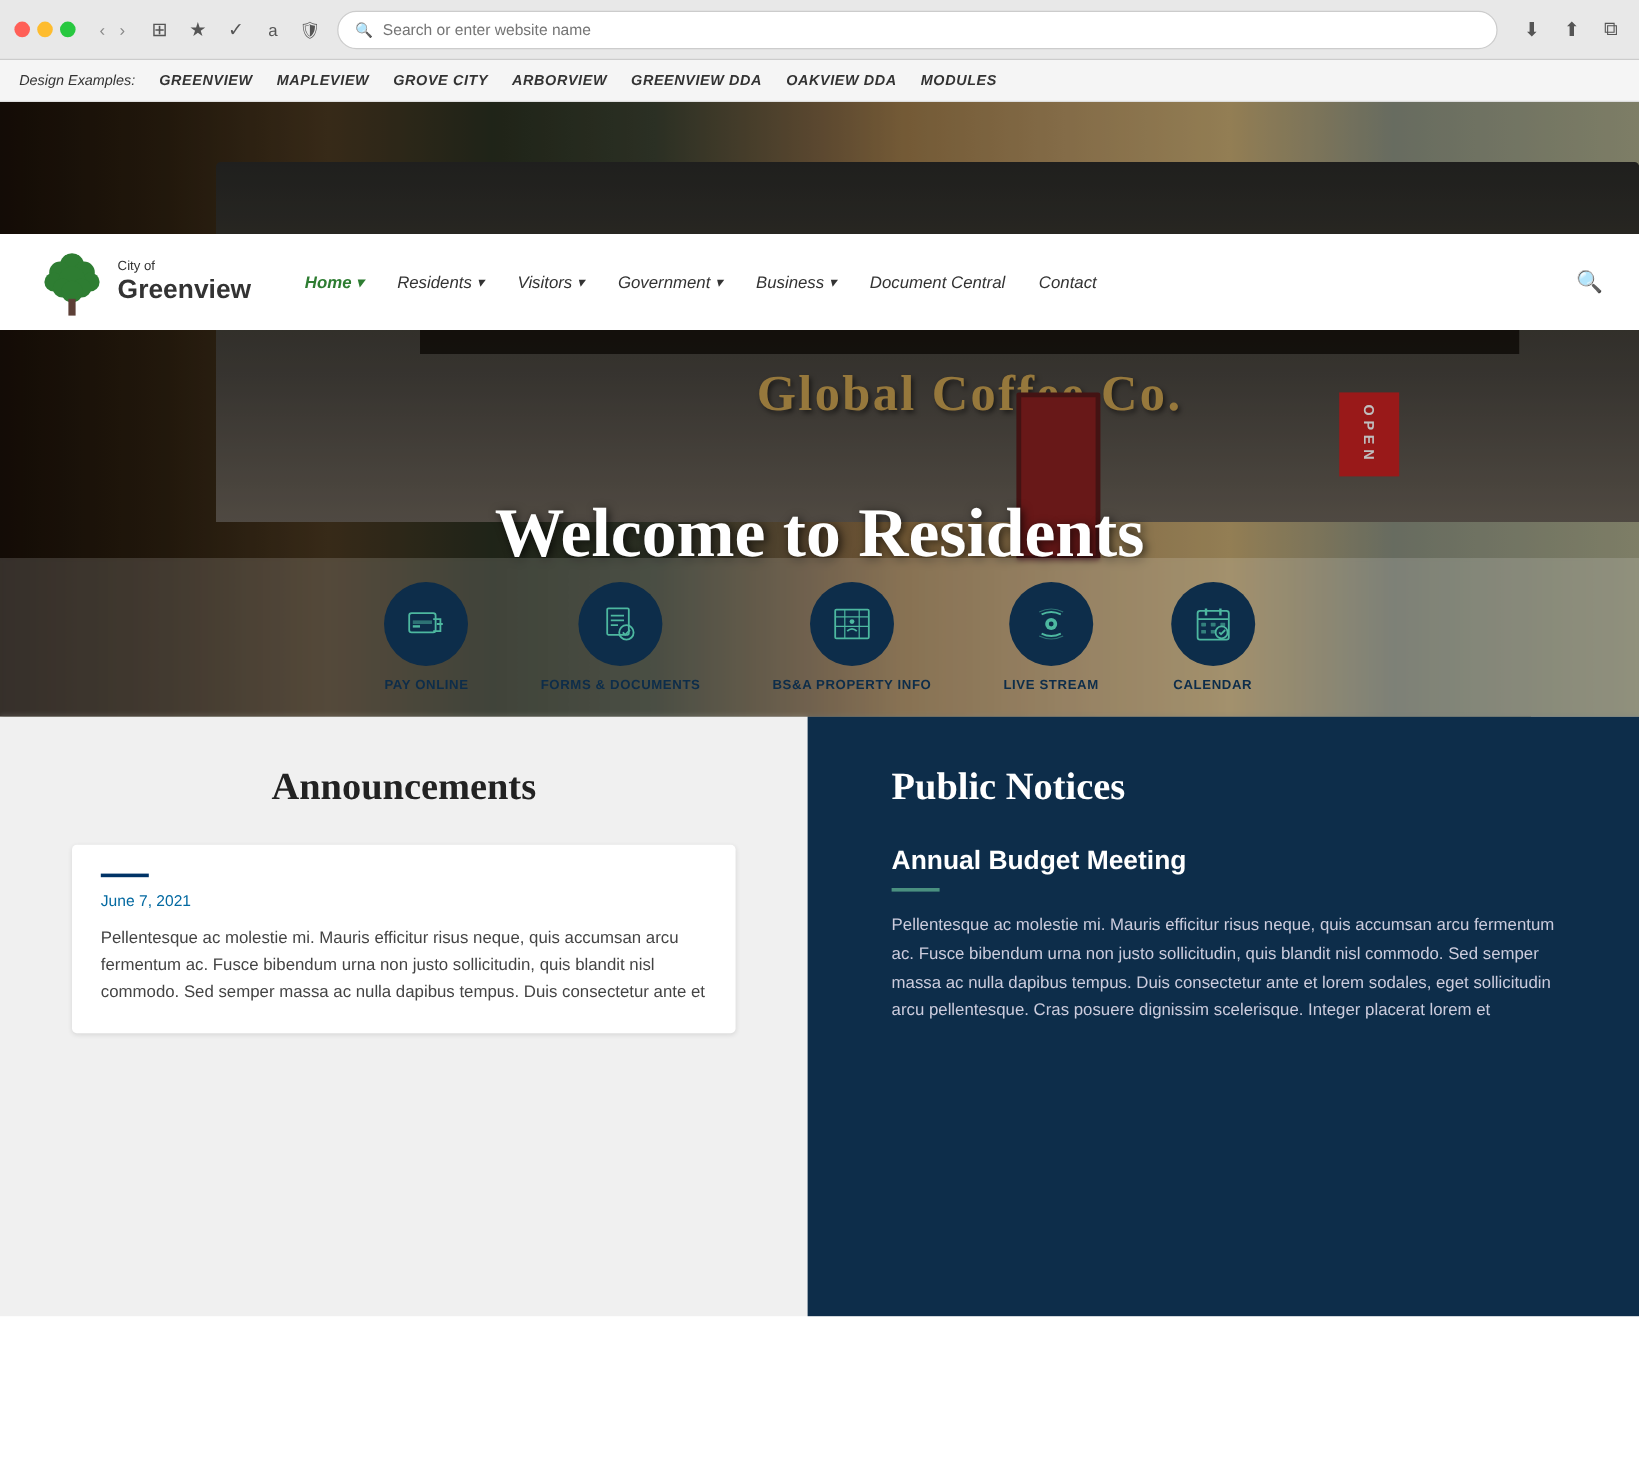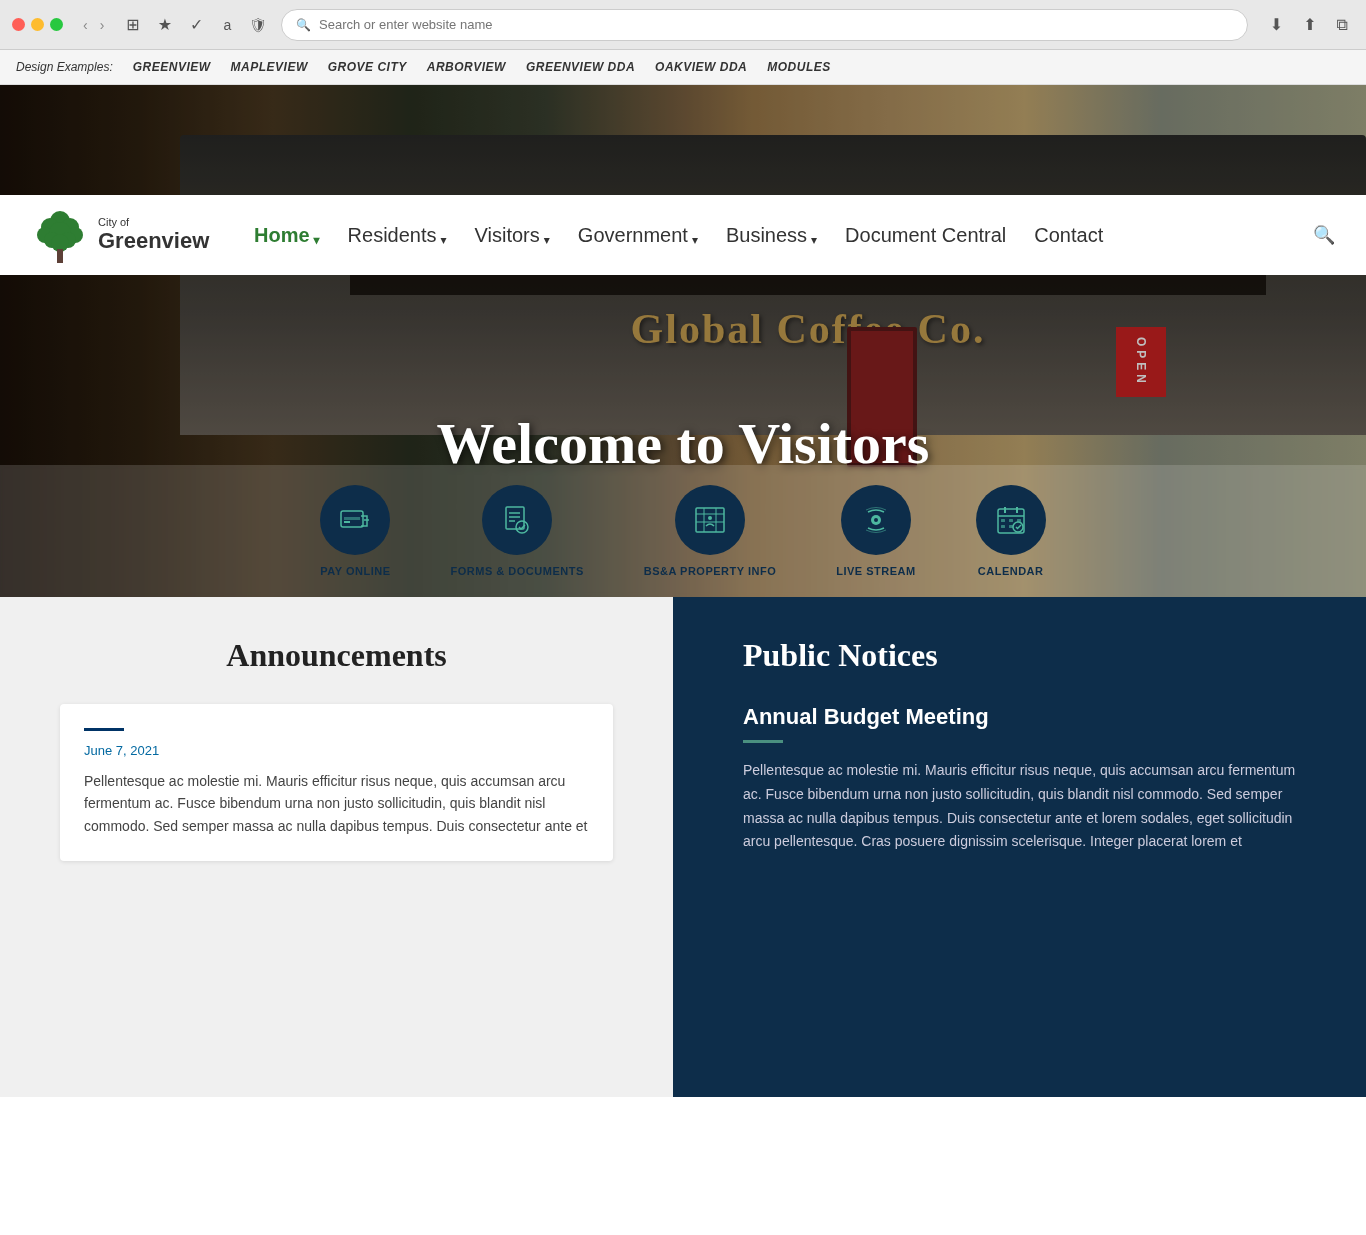--- a/index.html
+++ b/index.html
@@ -105,27 +105,28 @@
     .logo-name { font-size: 22px; font-weight: bold; color: #333; }
 
     .main-nav {
       display: flex;
       align-items: center;
       gap: 0;
       flex: 1;
     }
     .nav-item {
       padding: 8px 14px;
-      font-size: 20px;
+      font-size: 14px;
       color: #333;
       cursor: pointer;
       display: flex;
-      align-items: flex-end;
+      align-items: center;
       gap: 4px;
       white-space: nowrap;
+      font-style: italic;
     }
     .nav-item.active { color: #2e7d32; font-weight: bold; }
     .nav-item .dropdown-arrow { font-size: 10px; }
     .nav-search { margin-left: auto; font-size: 18px; cursor: pointer; color: #333; }
 
     
     .hero {
       position: relative;
       width: 100%;
       height: 512px;
@@ -398,21 +399,21 @@
     <div style="position:absolute;top:140px;left:350px;right:100px;height:70px;background:rgba(20,15,10,0.85);display:flex;align-items:center;justify-content:center;">
       <span class="storefront-sign">Global Coffee Co.</span>
     </div>
 
     <div style="position:absolute;bottom:130px;left:62%;width:70px;height:140px;background:#8b2020;border:4px solid #5a1a1a;border-radius:2px;"></div>
 
     <div style="position:absolute;bottom:200px;right:200px;width:50px;height:70px;background:#cc2222;color:white;font-size:12px;font-weight:bold;display:flex;align-items:center;justify-content:center;writing-mode:vertical-rl;letter-spacing:4px;">OPEN</div>
 
     <div class="hero-overlay"></div>
 
-    <div class="hero-title">Welcome to Visitors</div>
+    <div class="hero-title">Welcome to Residents</div>
 
     <div class="quick-links">
 
       <div class="quick-link-item">
         <div class="quick-link-circle">
           <svg width="32" height="32" viewBox="0 0 32 32" fill="none" xmlns="http://www.w3.org/2000/svg">
             <rect x="2" y="7" width="22" height="16" rx="2" stroke="#4db8a0" stroke-width="1.5" fill="none"></rect>
             <rect x="5" y="13" width="16" height="3" fill="#4db8a0" opacity="0.5"></rect>
             <rect x="5" y="17" width="6" height="2" fill="#4db8a0"></rect>
             <path d="M22 12 L28 12 L28 22 L22 22" stroke="#4db8a0" stroke-width="1.5" fill="none"></path>

